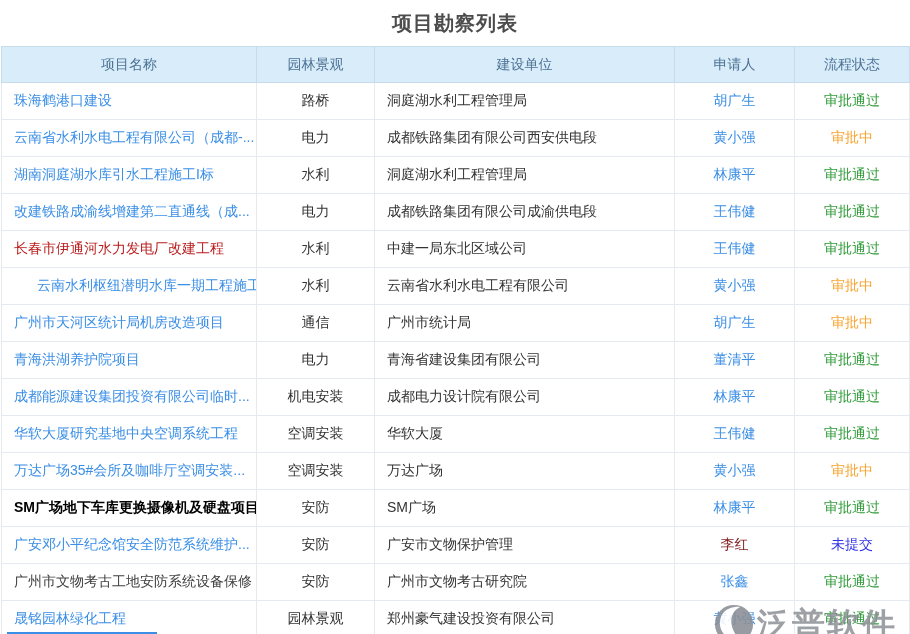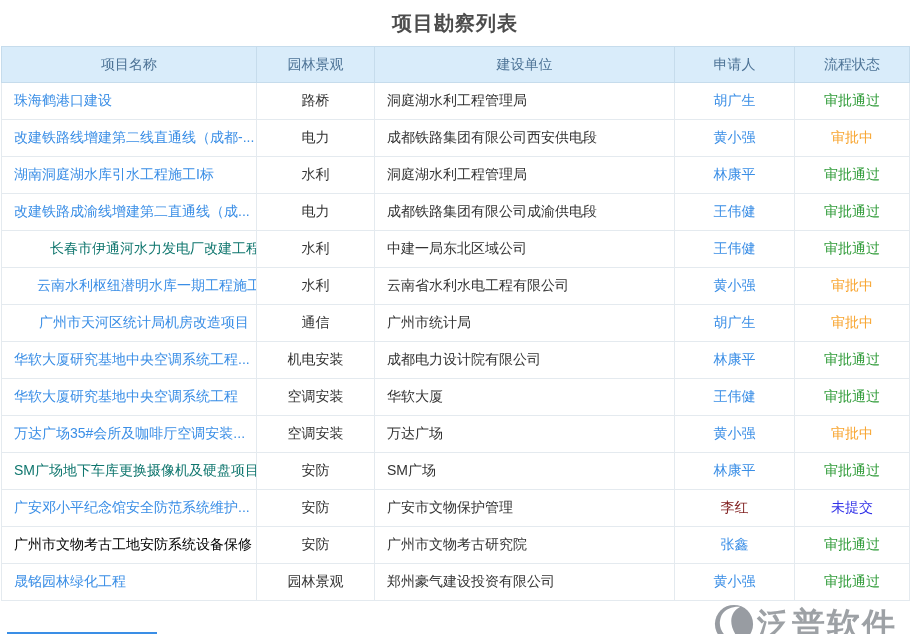--- a/index.html
+++ b/index.html
@@ -72,98 +72,105 @@
   </thead>
   <tbody>
       <tr>
         <td class="cell-name"><a style="color: rgb(58, 142, 230);">珠海鹤港口建设</a></td>
         <td class="cell-type">路桥</td>
         <td class="cell-unit">洞庭湖水利工程管理局</td>
         <td class="cell-applicant"><a style="color: rgb(58, 142, 230);">胡广生</a></td>
         <td class="cell-status" style="color: rgb(47, 155, 56);">审批通过</td>
       </tr>
       <tr>
-        <td class="cell-name"><a style="color: rgb(58, 142, 230);">改建铁路线增建第二线直通线（成都-...</a></td>
+        <td class="cell-name"><a style="color: rgb(58, 142, 230);">云南省水利水电工程有限公司（成都-...</a></td>
         <td class="cell-type">电力</td>
         <td class="cell-unit">成都铁路集团有限公司西安供电段</td>
         <td class="cell-applicant"><a style="color: rgb(58, 142, 230);">黄小强</a></td>
         <td class="cell-status" style="color: rgb(248, 164, 46);">审批中</td>
       </tr>
       <tr>
         <td class="cell-name"><a style="color: rgb(58, 142, 230);">湖南洞庭湖水库引水工程施工I标</a></td>
         <td class="cell-type">水利</td>
         <td class="cell-unit">洞庭湖水利工程管理局</td>
         <td class="cell-applicant"><a style="color: rgb(58, 142, 230);">林康平</a></td>
         <td class="cell-status" style="color: rgb(47, 155, 56);">审批通过</td>
       </tr>
       <tr>
         <td class="cell-name"><a style="color: rgb(58, 142, 230);">改建铁路成渝线增建第二直通线（成...</a></td>
         <td class="cell-type">电力</td>
         <td class="cell-unit">成都铁路集团有限公司成渝供电段</td>
         <td class="cell-applicant"><a style="color: rgb(58, 142, 230);">王伟健</a></td>
         <td class="cell-status" style="color: rgb(47, 155, 56);">审批通过</td>
       </tr>
       <tr>
-        <td class="cell-name"><a style="color: #0f766e; margin-left: 36px;">长春市伊通河水力发电厂改建工程</a></td>
+        <td class="cell-name"><a style="color: #b91c1c;">长春市伊通河水力发电厂改建工程</a></td>
         <td class="cell-type">水利</td>
         <td class="cell-unit">中建一局东北区域公司</td>
         <td class="cell-applicant"><a style="color: rgb(58, 142, 230);">王伟健</a></td>
         <td class="cell-status" style="color: rgb(47, 155, 56);">审批通过</td>
       </tr>
       <tr>
         <td class="cell-name"><a style="color: rgb(58, 142, 230); margin-left: 23px;">云南水利枢纽潜明水库一期工程施工I标</a></td>
         <td class="cell-type">水利</td>
         <td class="cell-unit">云南省水利水电工程有限公司</td>
         <td class="cell-applicant"><a style="color: rgb(58, 142, 230);">黄小强</a></td>
         <td class="cell-status" style="color: rgb(248, 164, 46);">审批中</td>
       </tr>
       <tr>
-        <td class="cell-name"><a style="color: rgb(58, 142, 230); margin-left: 25px;">广州市天河区统计局机房改造项目</a></td>
+        <td class="cell-name"><a style="color: rgb(58, 142, 230);">广州市天河区统计局机房改造项目</a></td>
         <td class="cell-type">通信</td>
         <td class="cell-unit">广州市统计局</td>
         <td class="cell-applicant"><a style="color: rgb(58, 142, 230);">胡广生</a></td>
         <td class="cell-status" style="color: rgb(248, 164, 46);">审批中</td>
       </tr>
       <tr>
-        <td class="cell-name"><a style="color: rgb(58, 142, 230);">华软大厦研究基地中央空调系统工程...</a></td>
+        <td class="cell-name"><a style="color: rgb(58, 142, 230);">青海洪湖养护院项目</a></td>
+        <td class="cell-type">电力</td>
+        <td class="cell-unit">青海省建设集团有限公司</td>
+        <td class="cell-applicant"><a style="color: rgb(58, 142, 230);">董清平</a></td>
+        <td class="cell-status" style="color: rgb(47, 155, 56);">审批通过</td>
+      </tr>
+      <tr>
+        <td class="cell-name"><a style="color: rgb(58, 142, 230);">成都能源建设集团投资有限公司临时...</a></td>
         <td class="cell-type">机电安装</td>
         <td class="cell-unit">成都电力设计院有限公司</td>
         <td class="cell-applicant"><a style="color: rgb(58, 142, 230);">林康平</a></td>
         <td class="cell-status" style="color: rgb(47, 155, 56);">审批通过</td>
       </tr>
       <tr>
         <td class="cell-name"><a style="color: rgb(58, 142, 230);">华软大厦研究基地中央空调系统工程</a></td>
         <td class="cell-type">空调安装</td>
         <td class="cell-unit">华软大厦</td>
         <td class="cell-applicant"><a style="color: rgb(58, 142, 230);">王伟健</a></td>
         <td class="cell-status" style="color: rgb(47, 155, 56);">审批通过</td>
       </tr>
       <tr>
         <td class="cell-name"><a style="color: rgb(58, 142, 230);">万达广场35#会所及咖啡厅空调安装...</a></td>
         <td class="cell-type">空调安装</td>
         <td class="cell-unit">万达广场</td>
         <td class="cell-applicant"><a style="color: rgb(58, 142, 230);">黄小强</a></td>
         <td class="cell-status" style="color: rgb(248, 164, 46);">审批中</td>
       </tr>
       <tr>
-        <td class="cell-name"><a style="color: #0f766e;">SM广场地下车库更换摄像机及硬盘项目</a></td>
+        <td class="cell-name"><a style="color: #000000; font-weight: bold;">SM广场地下车库更换摄像机及硬盘项目</a></td>
         <td class="cell-type">安防</td>
         <td class="cell-unit">SM广场</td>
         <td class="cell-applicant"><a style="color: rgb(58, 142, 230);">林康平</a></td>
         <td class="cell-status" style="color: rgb(47, 155, 56);">审批通过</td>
       </tr>
       <tr>
         <td class="cell-name"><a style="color: rgb(58, 142, 230); margin-top: 32px;">广安邓小平纪念馆安全防范系统维护...</a></td>
         <td class="cell-type">安防</td>
         <td class="cell-unit">广安市文物保护管理</td>
         <td class="cell-applicant"><a style="color: #7f1d1d;">李红</a></td>
         <td class="cell-status" style="color: rgb(50, 50, 232);">未提交</td>
       </tr>
       <tr>
-        <td class="cell-name"><a style="color: #000000; text-align: center;">广州市文物考古工地安防系统设备保修</a></td>
+        <td class="cell-name"><a style="color: #404040; text-align: center;">广州市文物考古工地安防系统设备保修</a></td>
         <td class="cell-type">安防</td>
         <td class="cell-unit">广州市文物考古研究院</td>
         <td class="cell-applicant"><a style="color: rgb(58, 142, 230);">张鑫</a></td>
         <td class="cell-status" style="color: rgb(47, 155, 56);">审批通过</td>
       </tr>
       <tr>
         <td class="cell-name"><a style="color: rgb(58, 142, 230);">晟铭园林绿化工程</a></td>
         <td class="cell-type">园林景观</td>
         <td class="cell-unit">郑州豪气建设投资有限公司</td>
         <td class="cell-applicant"><a style="color: rgb(58, 142, 230);">黄小强</a></td>

